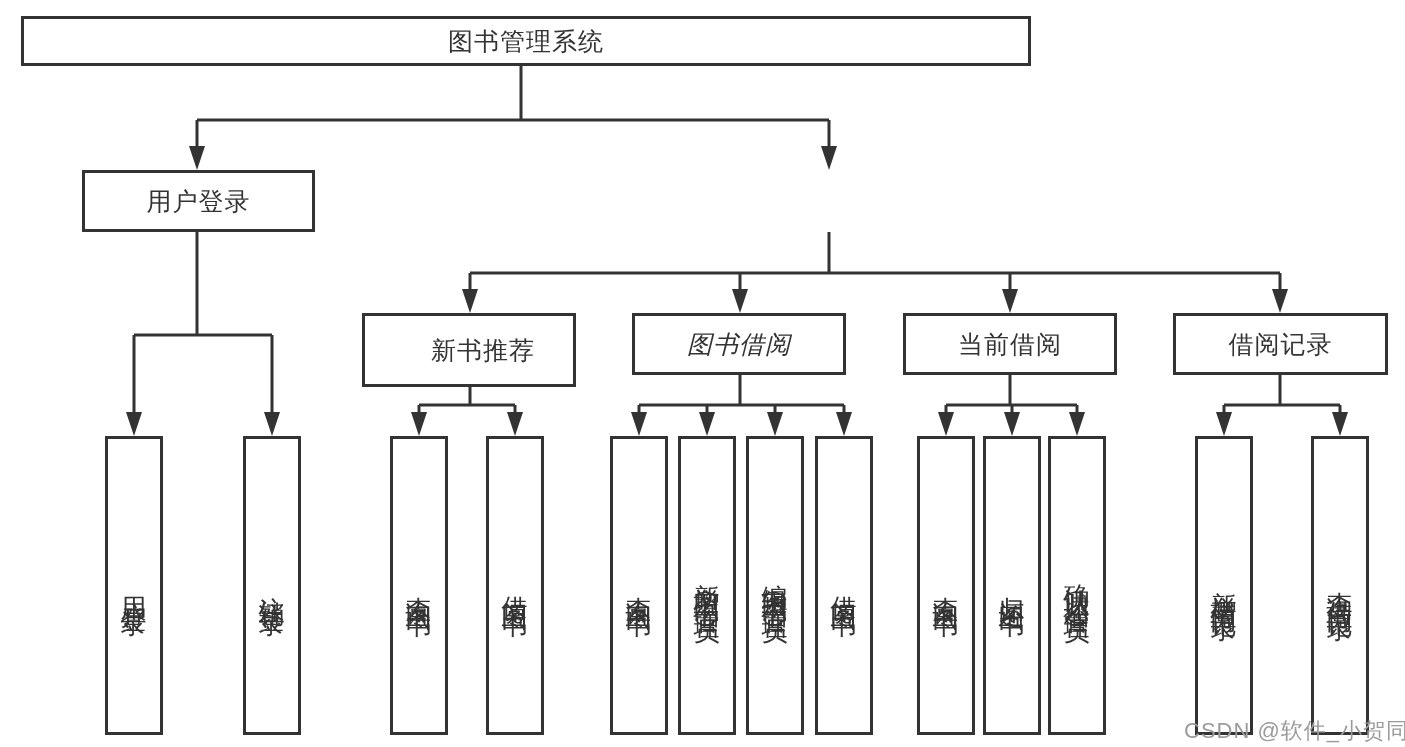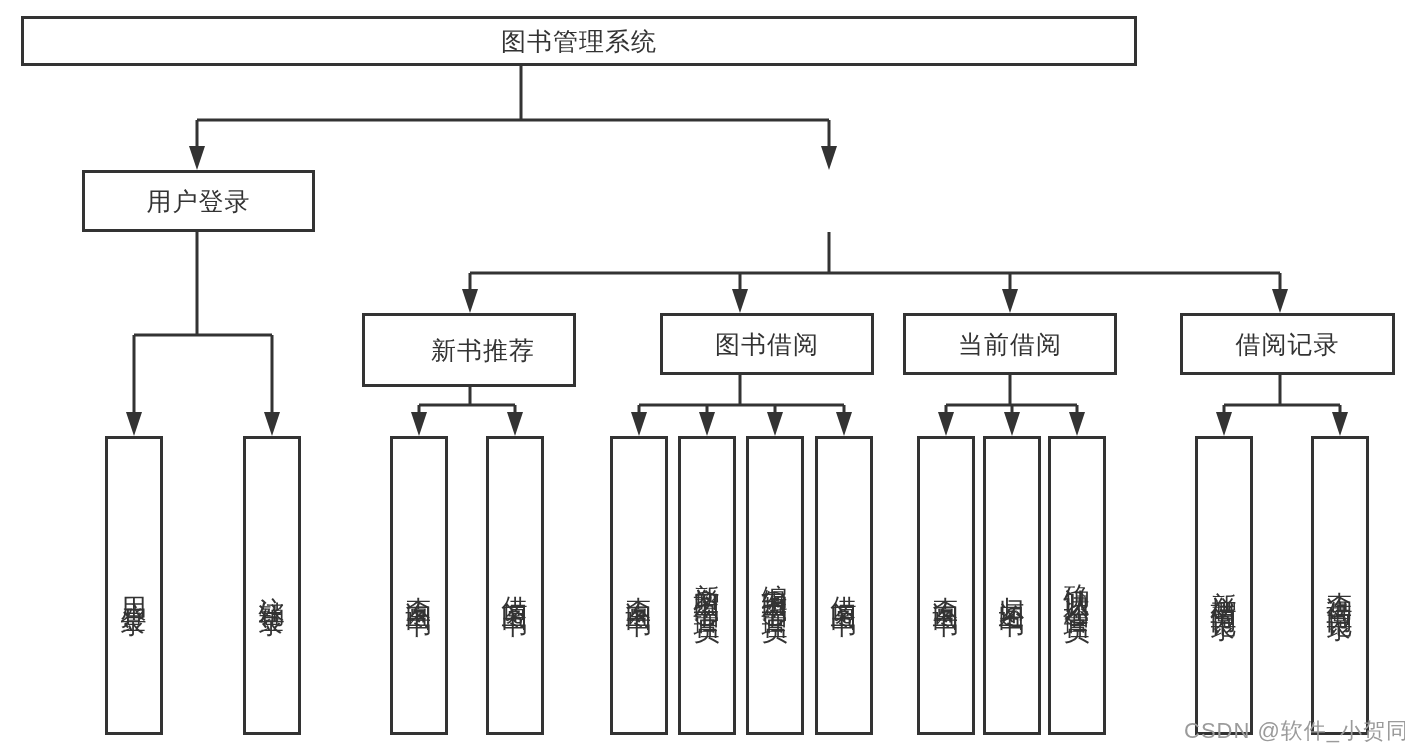--- a/index.html
+++ b/index.html
@@ -33,27 +33,27 @@
   .vtext {
     writing-mode: vertical-rl;
     text-orientation: mixed;
     font-size: 26px;
     line-height: 1;
     letter-spacing: 5px;
     color: #333333;
     white-space: nowrap;
   }
   
-  .n-root           { left: 21px;  top: 16px;  width: 1116px; height: 50px; text-align: center; }
+  .n-root           { left: 21px;  top: 16px;  width: 1010px; height: 50px; text-align: center; }
   .n-user-login     { left: 82px;  top: 170px; width: 233px; height: 62px; }
   .n-book-mgmt      { left: 712px; top: 170px; width: 233px; height: 62px; }
   .n-new-book-rec   { left: 362px; top: 313px; width: 214px; height: 74px; padding-left: 28px; }
-  .n-book-borrow    { left: 660px; top: 313px; width: 214px; height: 62px; }
+  .n-book-borrow    { left: 632px; top: 313px; width: 214px; height: 62px; font-style: italic; }
   .n-current-borrow { left: 903px; top: 313px; width: 214px; height: 62px; text-align: right; }
-  .n-borrow-record  { left: 1173px;top: 313px; width: 215px; height: 62px; margin-left: 7px; }
+  .n-borrow-record  { left: 1173px;top: 313px; width: 215px; height: 62px; }
   
   .l1  { left: 105px; }
   .l2  { left: 243px; }
   .l3  { left: 390px; }
   .l4  { left: 486px; }
   .l5  { left: 610px; }
   .l6  { left: 678px; }
   .l7  { left: 746px; }
   .l8  { left: 815px; }
   .l9  { left: 917px; }

